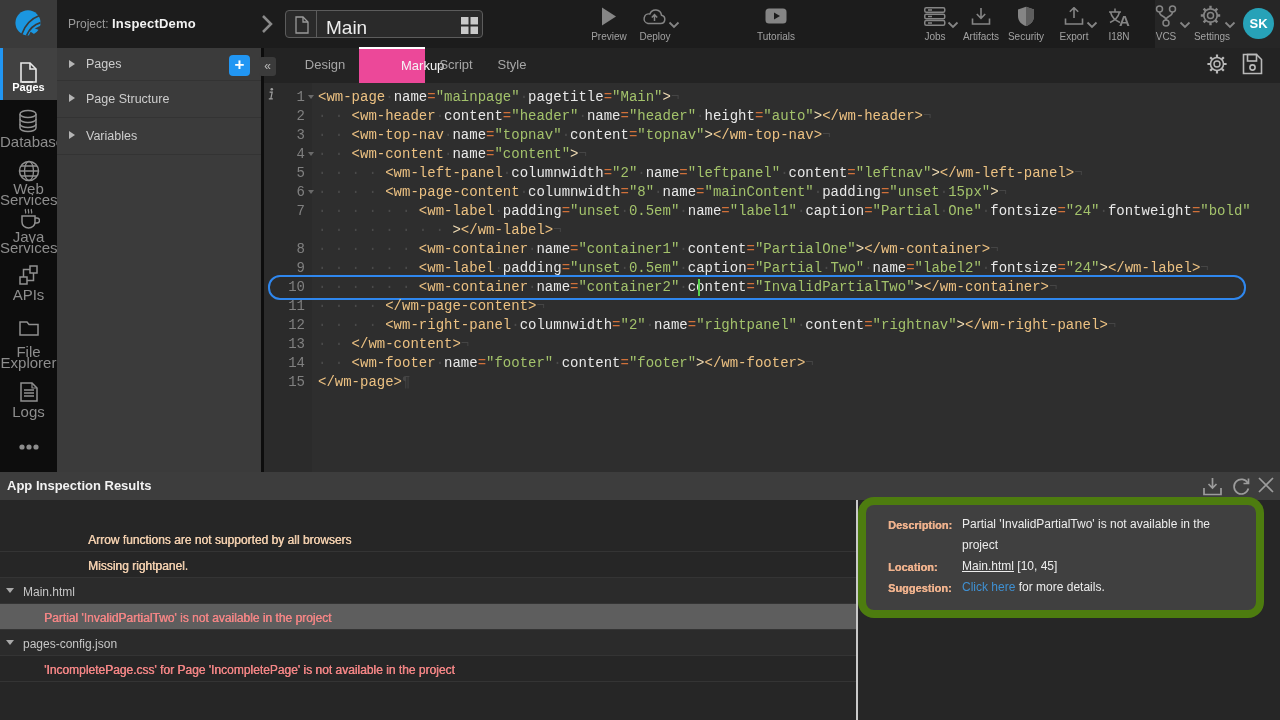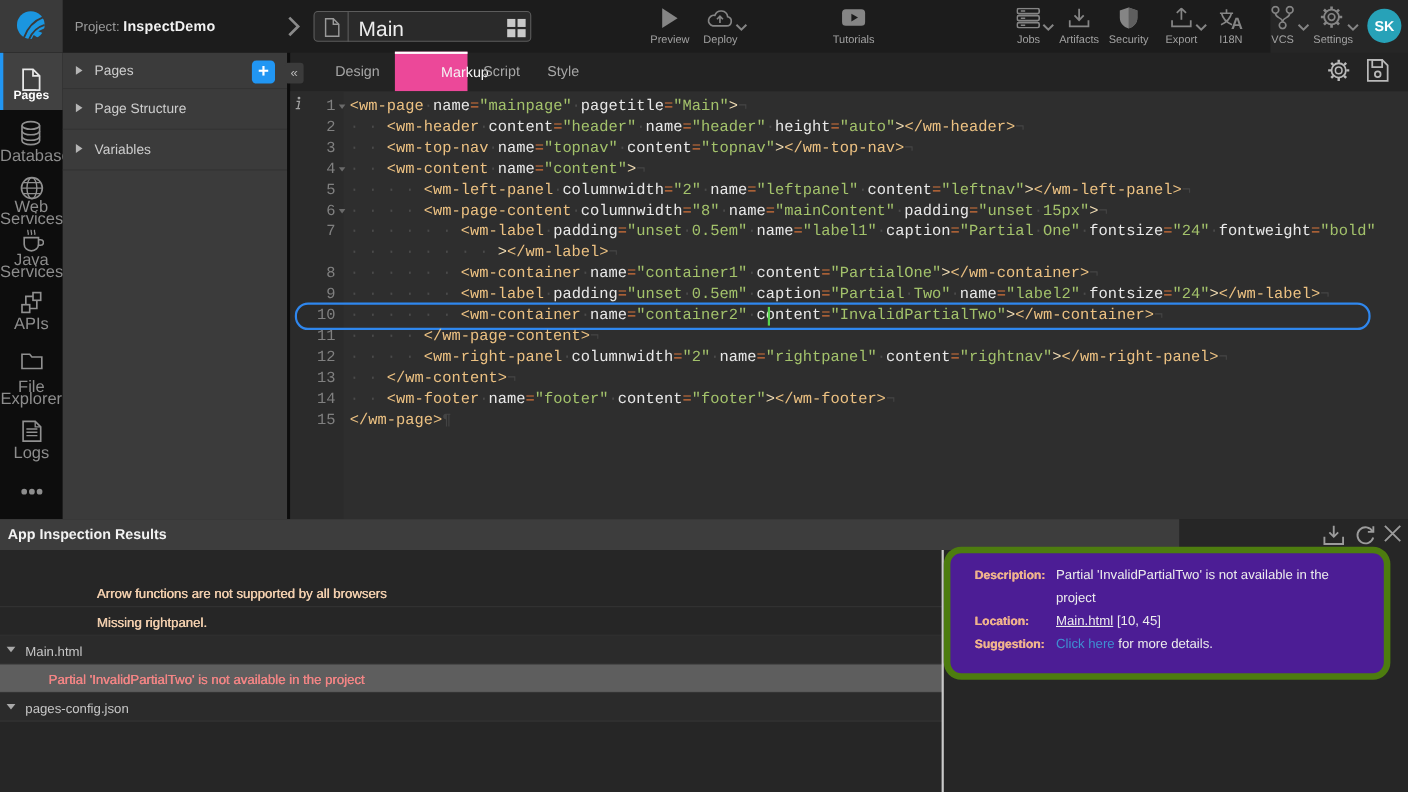--- a/index.html
+++ b/index.html
@@ -49,30 +49,30 @@
 .q { color:#a3c26b; }
 .e { color:#d0713a; }
 .w { color:#4a4a4a; }
 .m { color:#454545; }
 .fold { position:absolute; left:44px; width:0; height:0; border-top:4px solid #6a6a6a; border-left:3px solid transparent; border-right:3px solid transparent; }
 #l10box { position:absolute; left:4px; top:192px; width:978px; height:25px; border:2px solid #2f87ee; border-radius:12px; }
 #cursor { position:absolute; left:434px; top:196px; width:2px; height:17px; background:#5ad24e; }
 
 
 #bottompanel { position:absolute; left:0; top:472px; width:1280px; height:248px; background:#262626; }
-#bphead { position:absolute; left:0; top:0; width:1072px; height:28px; background:#3d3d3d; }
+#bphead { position:absolute; left:0; top:0; width:1280px; height:28px; background:#3d3d3d; }
 #bphead .ttl { position:absolute; left:7px; top:6px; font-size:13px; font-weight:bold; color:#f2f2f2; }
 .brow { position:absolute; left:0; width:857px; height:26px; border-bottom:1px solid #343434; }
 .brow .tri { position:absolute; left:6px; top:10px; width:0; height:0; border-top:5px solid #a9a9a9; border-left:4px solid transparent; border-right:4px solid transparent; }
 .brow .fn { position:absolute; left:23px; top:7px; font-size:12px; color:#c6c6c6; }
 .brow .iss { position:absolute; left:44px; top:7px; font-size:12px; text-shadow:0.4px 0 0 currentColor; }
 .warn { color:#f2cfae;margin-left:44px; }
 .err { color:#f28585; }
 #divline { position:absolute; left:856px; top:28px; width:2px; height:220px; background:#c9c9c9; }
-#detail { position:absolute; left:858px; top:25px; width:406px; height:121px; border:6px solid #4d7c0f; border-radius:16px; background:#4c1d95; }
+#detail { position:absolute; left:858px; top:25px; width:406px; height:121px; border:8px solid #4d7c0f; border-radius:16px; background:#404040; }
 .dlbl { position:absolute; left:22px; font-size:11px; font-weight:bold; color:#efb28d; text-shadow:0.3px 0 0 currentColor; }
 .dval { position:absolute; left:96px; font-size:12px; color:#ededed; }
 .blue { color:#3f90d2; }
 </style>
 </head>
 <body>
 <div id="stage">
 
 <div id="topbar">
   <div id="logobox">
@@ -352,20 +352,23 @@
         <div class="tri"></div>
         <div class="fn">Main.html</div>
       </div>
   <div class="brow" style="top:132px;background:#5e5e5e">
         <div class="iss err">Partial 'InvalidPartialTwo' is not available in the project</div>
       </div>
   <div class="brow" style="top:158px;background:#2b2b2b">
         <div class="tri"></div>
         <div class="fn">pages-config.json</div>
       </div>
+  <div class="brow" style="top:184px">
+        <div class="iss err">'IncompletePage.css' for Page 'IncompletePage' is not available in the project</div>
+      </div>
   <div id="divline"></div>
   <div id="detail">
     <div class="dlbl" style="top:13.5px">Description:</div>
     <div class="dval" style="top:12px">Partial 'InvalidPartialTwo' is not available in the</div>
     <div class="dval" style="top:33px">project</div>
     <div class="dlbl" style="top:55.5px">Location:</div>
     <div class="dval" style="top:54px"><u>Main.html</u> [10, 45]</div>
     <div class="dlbl" style="top:76.5px">Suggestion:</div>
     <div class="dval" style="top:75px"><span class="blue">Click here</span> for more details.</div>
   </div>

